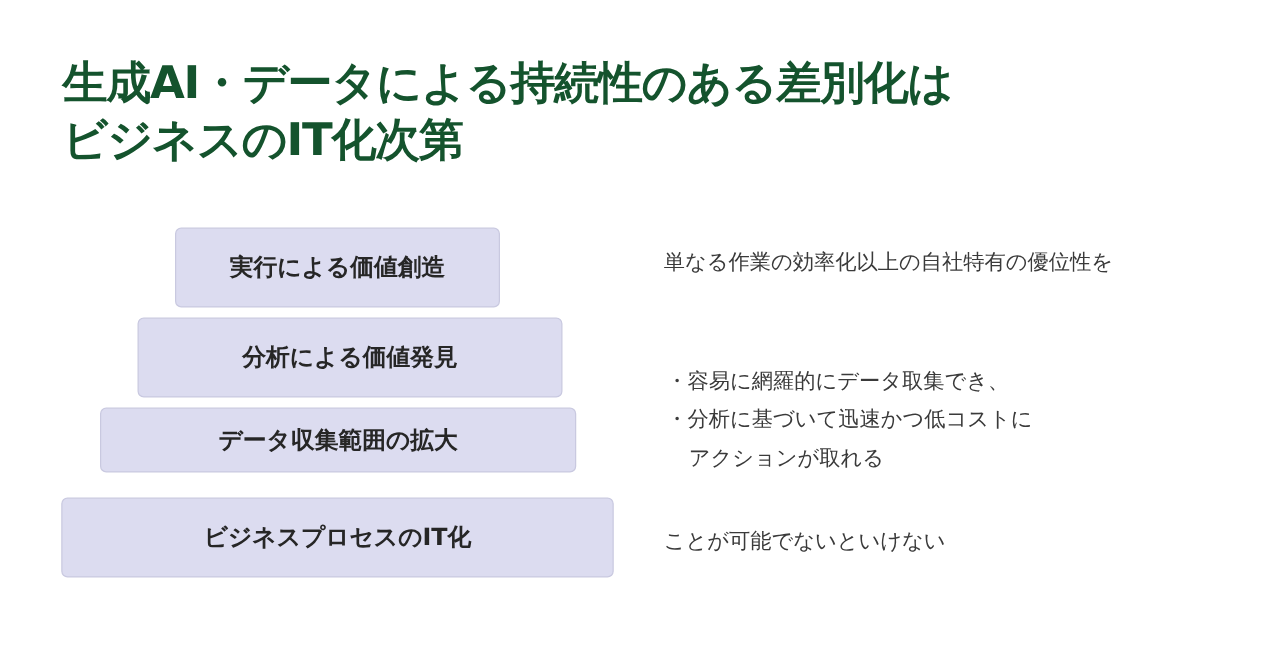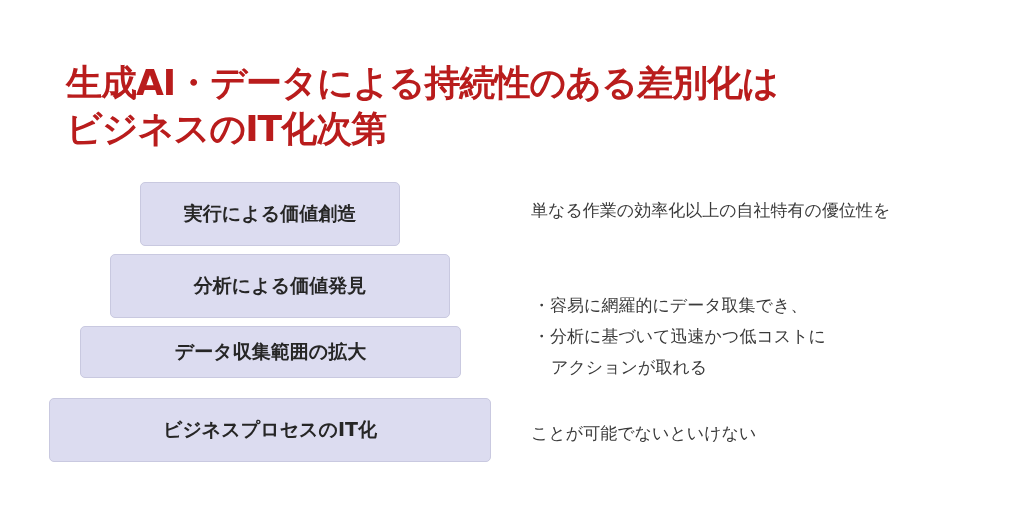--- a/index.html
+++ b/index.html
@@ -11,25 +11,25 @@
       width: 1024px;
       height: 522px;
       position: relative;
       overflow: hidden;
       font-family: "DejaVu Sans", "Liberation Sans", sans-serif;
     }
     .title {
       position: absolute;
       left: 50px;
       top: 44px;
-      margin: 16px;
+      margin: 0;
       font-size: 36px;
       line-height: 46px;
       font-weight: bold;
-      color: #b91c1c;
+      color: #14532d;
       letter-spacing: -1px;
     }
     .title span { display: block; white-space: nowrap; }
     .pyramid-box {
       position: absolute;
       box-sizing: border-box;
       background: #dcdcf0;
       border: 1px solid #c9c9e0;
       border-radius: 5px;
       display: flex;

